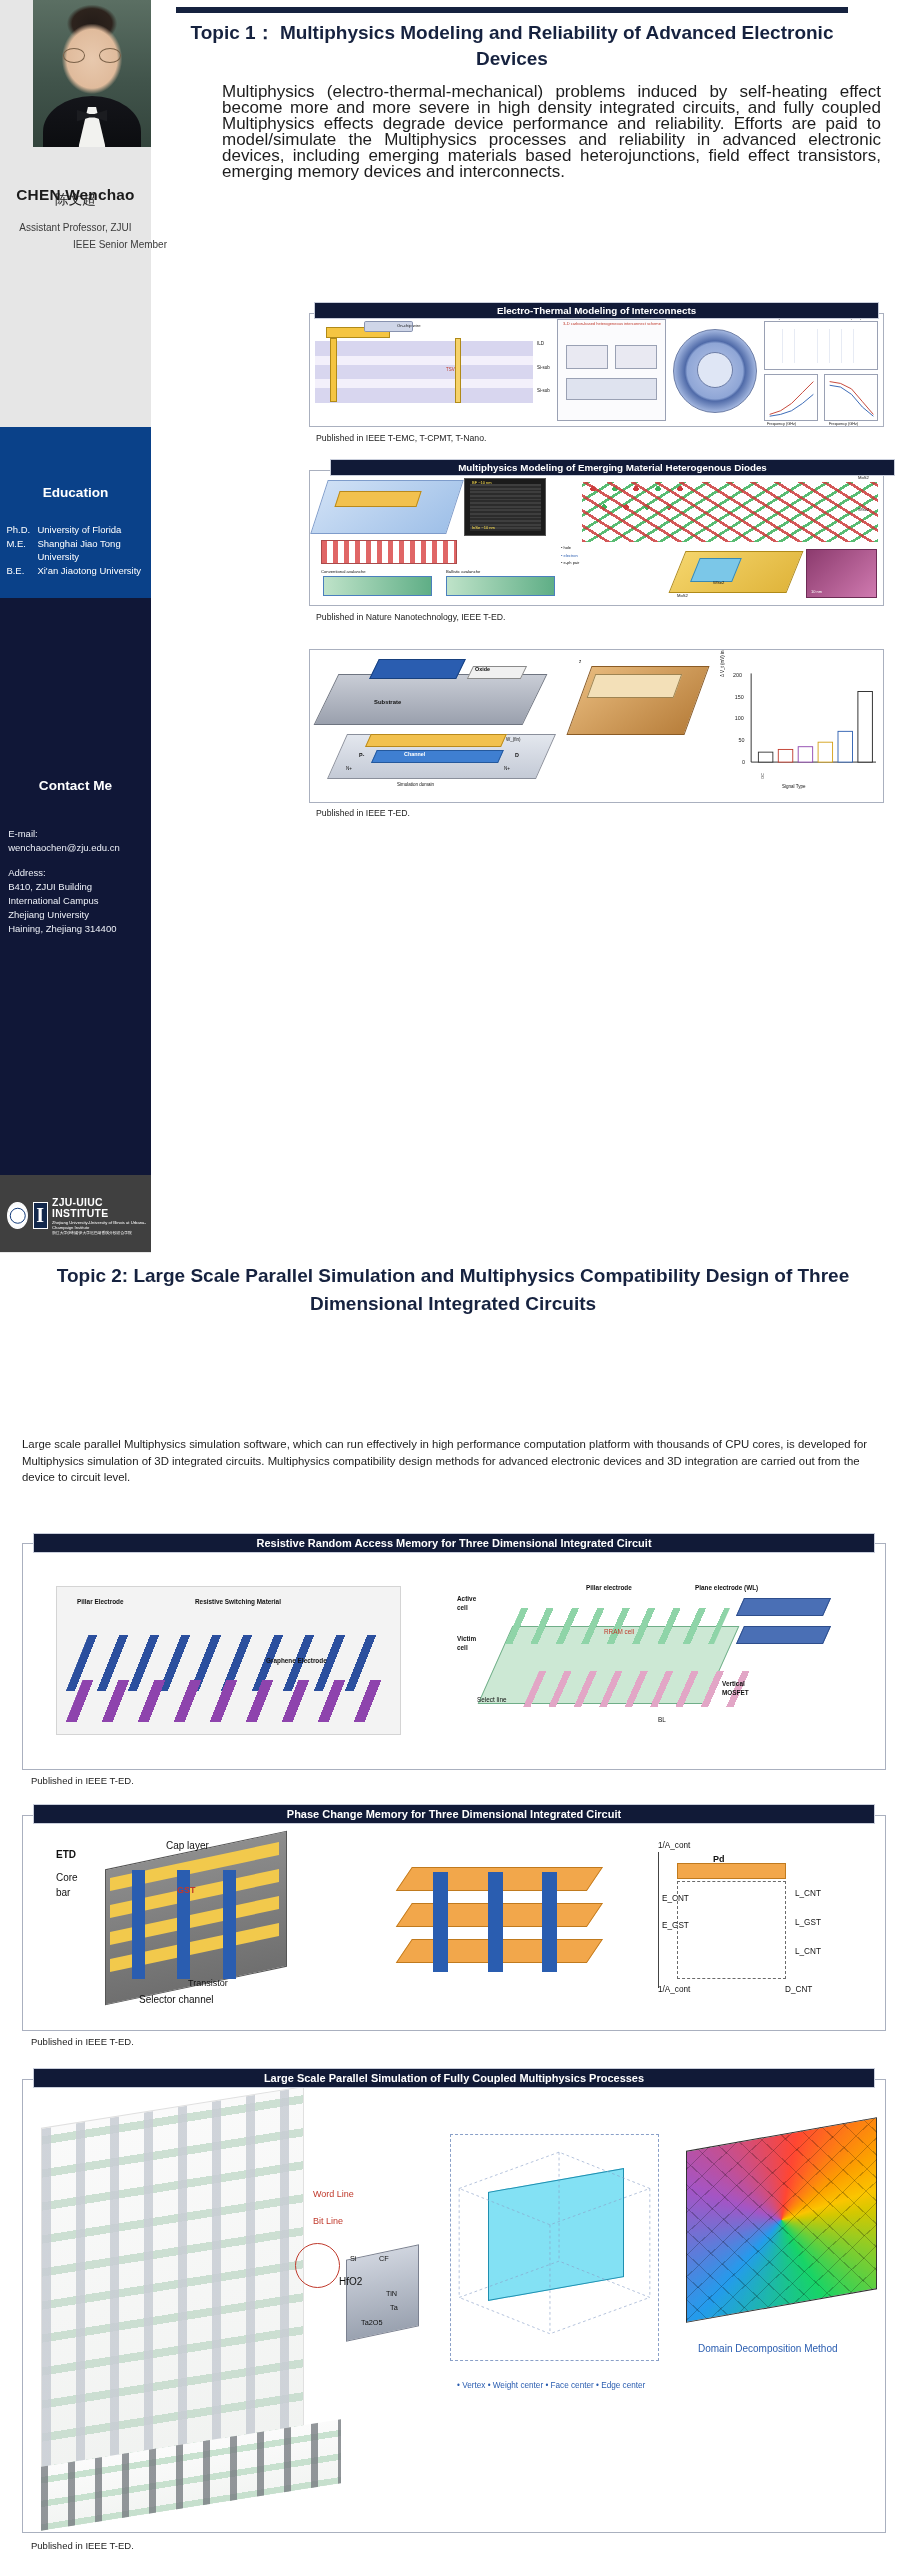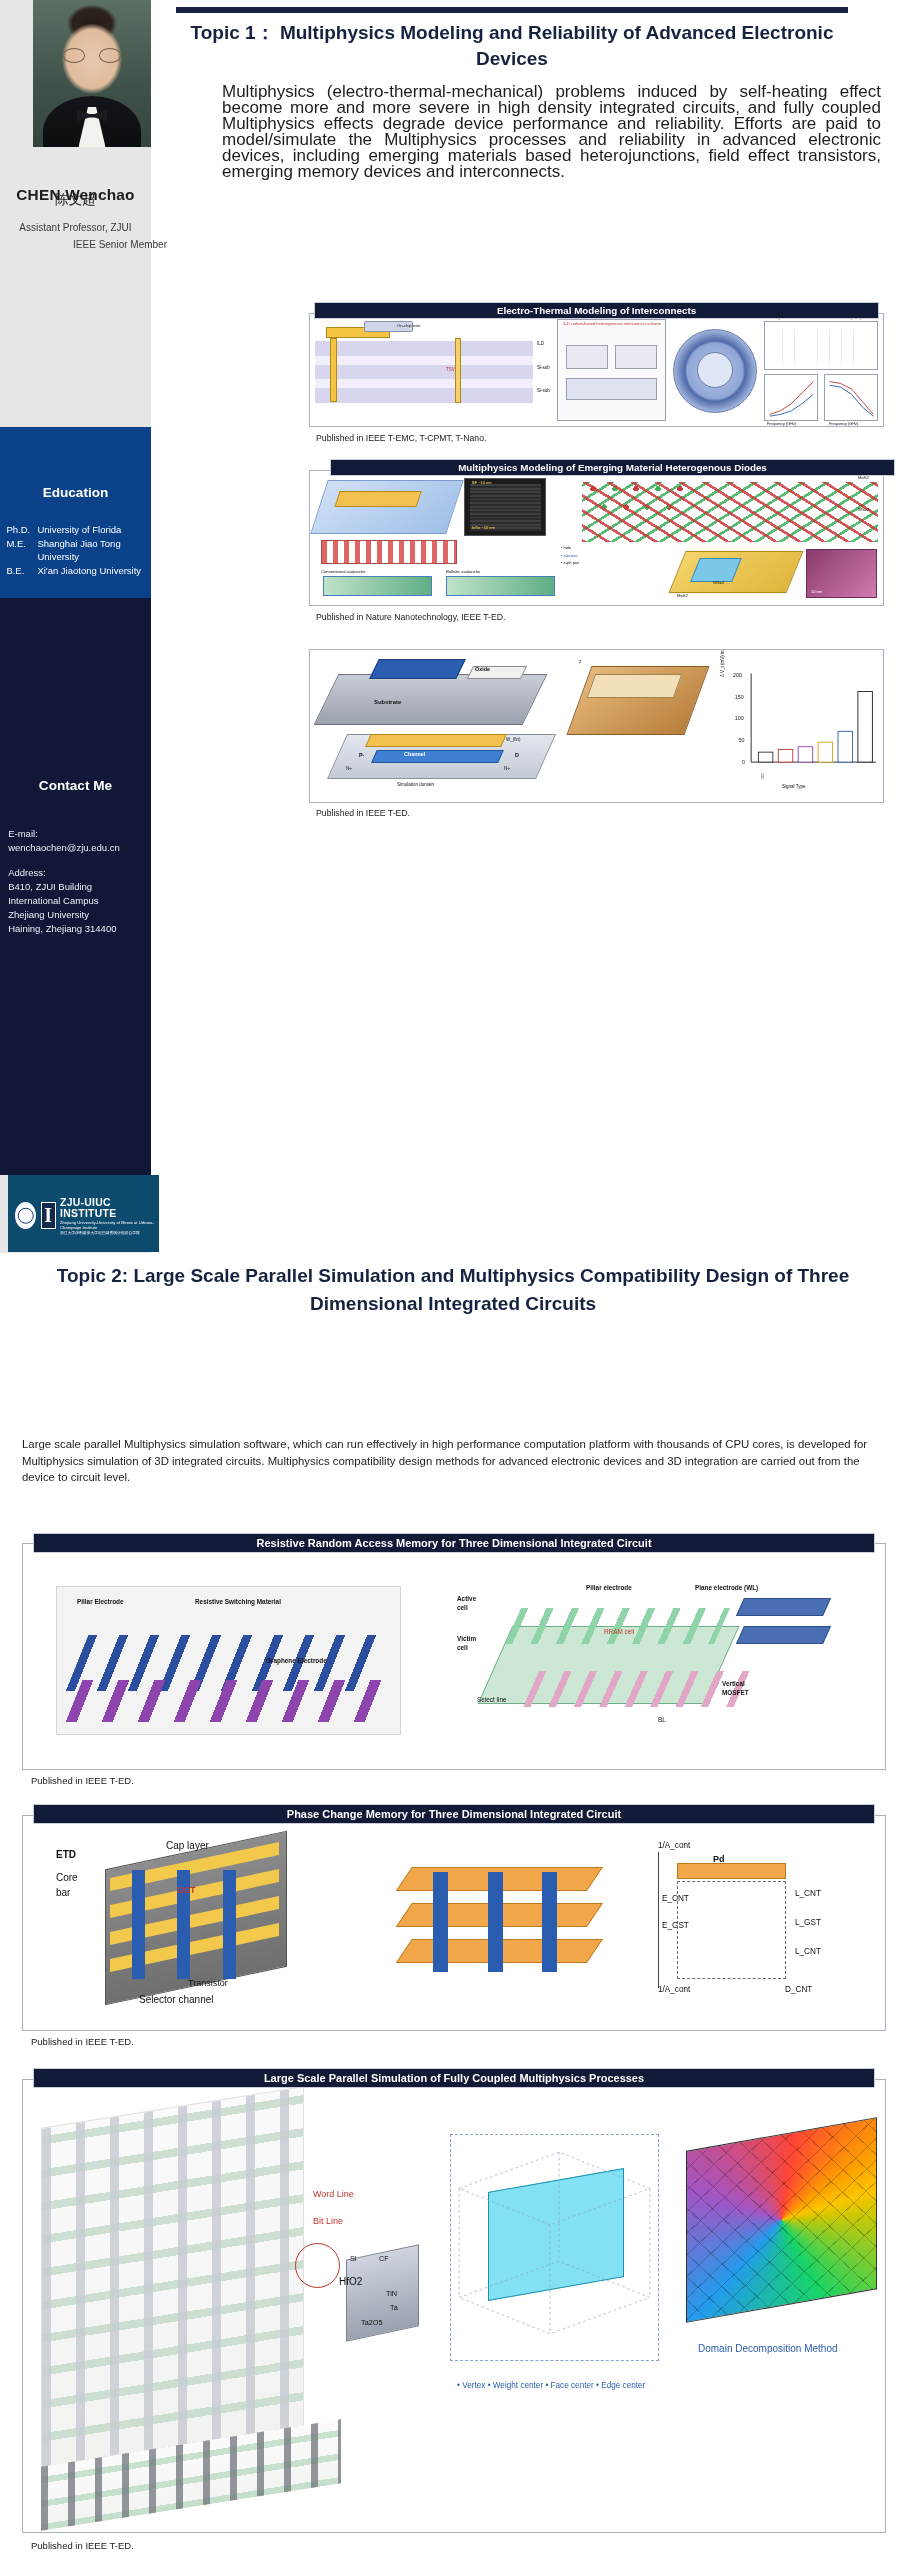--- a/index.html
+++ b/index.html
@@ -61,21 +61,21 @@
   .edu-deg { width: 31px; flex: none; }
   .edu-school { flex: 1; }
 
   .contact-block { position: absolute; left: 0; top: 598px; width: 151px; height: 577px; background: #101737; }
   .contact-title { position: absolute; left: 0; top: 180px; width: 151px; text-align: center;
     font-size: 13.6px; font-weight: bold; color: #fff; }
   .contact-body { position: absolute; left: 8.2px; top: 229px; width: 138px; color: #eceff6; font-size: 9.5px; line-height: 14px; }
   .contact-body .lbl { font-weight: normal; }
   .gap { height: 11px; }
 
-  .logo-band { position: absolute; left: 8px; top: 1175px; width: 151px; height: 77px; background: #0c4a6e; }
+  .logo-band { position: absolute; left: 0; top: 1175px; width: 151px; height: 77px; background: #404040; }
   .logo-inner { position: absolute; left: 7.3px; top: 22px; display: flex; align-items: center; gap: 4.5px; }
   .seal { width: 27px; height: 27px; border-radius: 50%; border: 1.5px solid #fff;
     background: radial-gradient(circle, #ffffff 0%, #ffffff 55%, #f1f3f8 100%); position: relative; }
   .seal:after { content: ""; position: absolute; left: 50%; top: 50%; transform: translate(-50%,-50%);
     width: 14.5px; height: 14.5px; border-radius: 50%; border: 1.1px solid #123a7a; }
   .block-i { width: 19px; height: 27px; background: #13284b; position: relative; border: 0.9px solid #fff; }
   .block-i:after { content: "I"; position: absolute; left: 0; top: 0; width: 100%; height: 100%;
     color: #fff; font-weight: bold; font-size: 20px; line-height: 25.4px; text-align: center; font-family: "Liberation Serif", serif; }
   .logo-text { color: #fff; }
   .logo-text .l1 { font-size: 10.4px; font-weight: bold; letter-spacing: 0.3px; }

